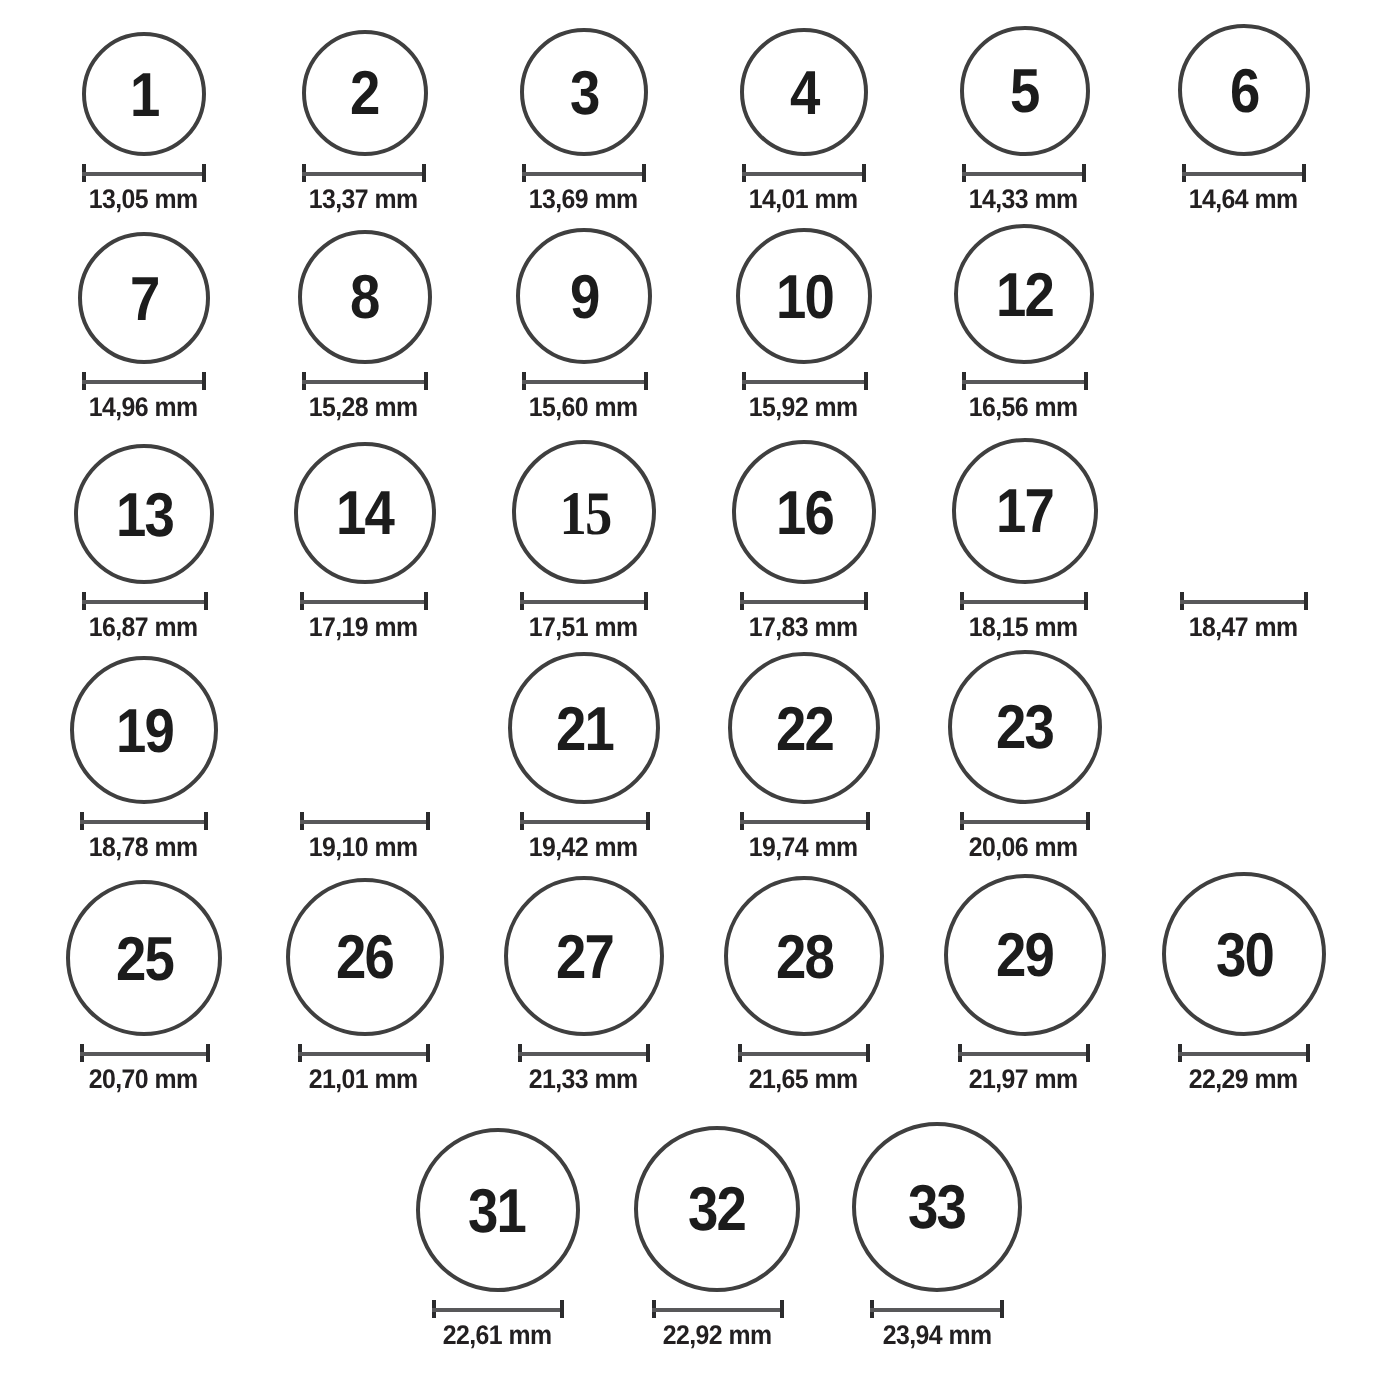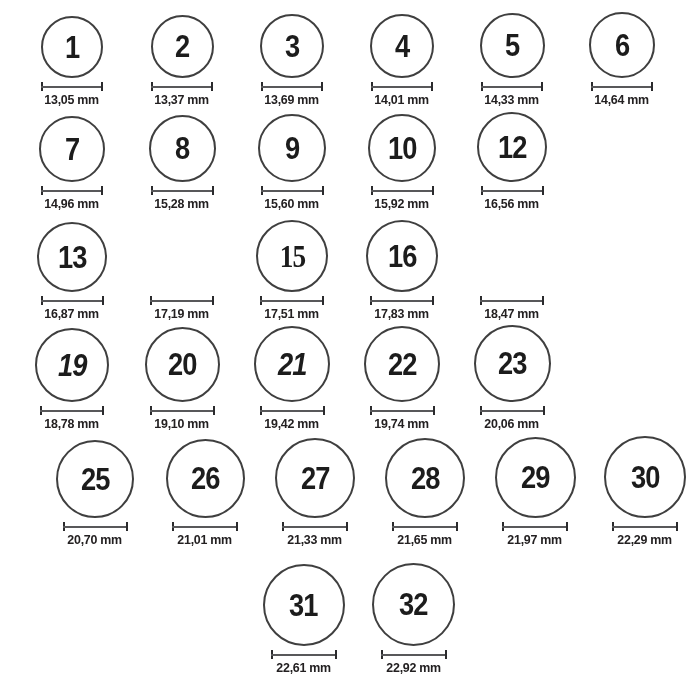--- a/index.html
+++ b/index.html
@@ -217,20 +217,23 @@
       <span class="size-num">13</span>
     </div>
     <div class="measure" style="width: 63px;">
       <span class="tick-left"></span>
       <span class="bar"></span>
       <span class="tick-right"></span>
     </div>
     <div class="dia-label">16,87 mm</div>
   </div>
       <div class="cell">
+    <div class="circle" style="width: 71px; height: 71px;">
+      <span class="size-num">14</span>
+    </div>
     <div class="measure" style="width: 64px;">
       <span class="tick-left"></span>
       <span class="bar"></span>
       <span class="tick-right"></span>
     </div>
     <div class="dia-label">17,19 mm</div>
   </div>
       <div class="cell">
     <div class="circle" style="width: 72px; height: 72px; font-family: Liberation Serif, serif;">
       <span class="size-num">15</span>
@@ -247,53 +250,61 @@
       <span class="size-num">16</span>
     </div>
     <div class="measure" style="width: 64px;">
       <span class="tick-left"></span>
       <span class="bar"></span>
       <span class="tick-right"></span>
     </div>
     <div class="dia-label">17,83 mm</div>
   </div>
       <div class="cell">
+    <div class="circle" style="width: 73px; height: 73px;">
+      <span class="size-num">17</span>
+    </div>
+    <div class="measure" style="width: 64px;">
+      <span class="tick-left"></span>
+      <span class="bar"></span>
+      <span class="tick-right"></span>
+    </div>
+    <div class="dia-label">18,15 mm</div>
+  </div>
+      <div class="cell">
     <div class="measure" style="width: 64px;">
       <span class="tick-left"></span>
       <span class="bar"></span>
       <span class="tick-right"></span>
     </div>
     <div class="dia-label">18,47 mm</div>
   </div>
     </div>
     <div class="row" style="height: 110px;">
       <div class="cell">
-    <div class="circle" style="width: 74px; height: 74px; font-style: italic;">
+    <div class="circle" style="width: 74px; height: 74px;">
       <span class="size-num">19</span>
     </div>
     <div class="measure" style="width: 64px;">
       <span class="tick-left"></span>
       <span class="bar"></span>
       <span class="tick-right"></span>
     </div>
     <div class="dia-label">18,78 mm</div>
   </div>
       <div class="cell">
-    <div class="circle" style="width: 75px; height: 75px;">
-      <span class="size-num">20</span>
-    </div>
     <div class="measure" style="width: 65px;">
       <span class="tick-left"></span>
       <span class="bar"></span>
       <span class="tick-right"></span>
     </div>
     <div class="dia-label">19,10 mm</div>
   </div>
       <div class="cell">
-    <div class="circle" style="width: 76px; height: 76px; font-style: italic;">
+    <div class="circle" style="width: 76px; height: 76px;">
       <span class="size-num">21</span>
     </div>
     <div class="measure" style="width: 65px;">
       <span class="tick-left"></span>
       <span class="bar"></span>
       <span class="tick-right"></span>
     </div>
     <div class="dia-label">19,42 mm</div>
   </div>
       <div class="cell">
@@ -312,21 +323,21 @@
       <span class="size-num">23</span>
     </div>
     <div class="measure" style="width: 65px;">
       <span class="tick-left"></span>
       <span class="bar"></span>
       <span class="tick-right"></span>
     </div>
     <div class="dia-label">20,06 mm</div>
   </div>
     </div>
-    <div class="row" style="height: 116px; justify-content: flex-end;">
+    <div class="row" style="height: 116px;">
       <div class="cell">
     <div class="circle" style="width: 78px; height: 78px;">
       <span class="size-num">25</span>
     </div>
     <div class="measure" style="width: 65px;">
       <span class="tick-left"></span>
       <span class="bar"></span>
       <span class="tick-right"></span>
     </div>
     <div class="dia-label">20,70 mm</div>
@@ -403,14 +414,25 @@
     <div class="circle" style="width: 83px; height: 83px;">
       <span class="size-num">32</span>
     </div>
     <div class="measure" style="width: 66px;">
       <span class="tick-left"></span>
       <span class="bar"></span>
       <span class="tick-right"></span>
     </div>
     <div class="dia-label">22,92 mm</div>
   </div>
+      <div class="cell">
+    <div class="circle" style="width: 85px; height: 85px;">
+      <span class="size-num">33</span>
+    </div>
+    <div class="measure" style="width: 67px;">
+      <span class="tick-left"></span>
+      <span class="bar"></span>
+      <span class="tick-right"></span>
+    </div>
+    <div class="dia-label">23,94 mm</div>
+  </div>
     </div>
   </div>
 
 </body></html>

